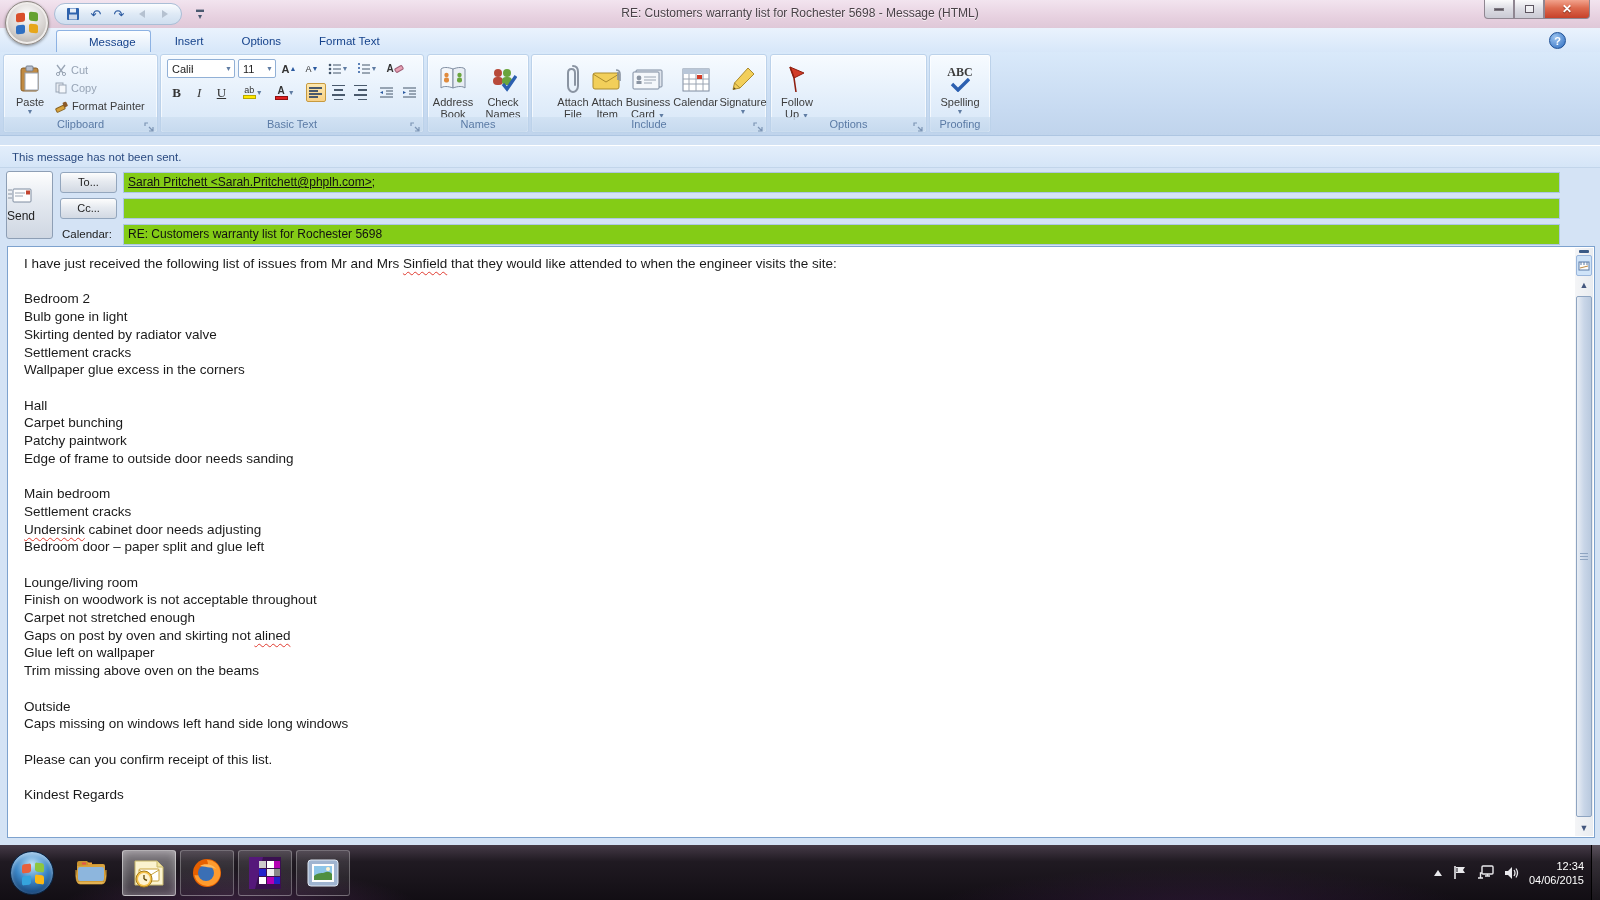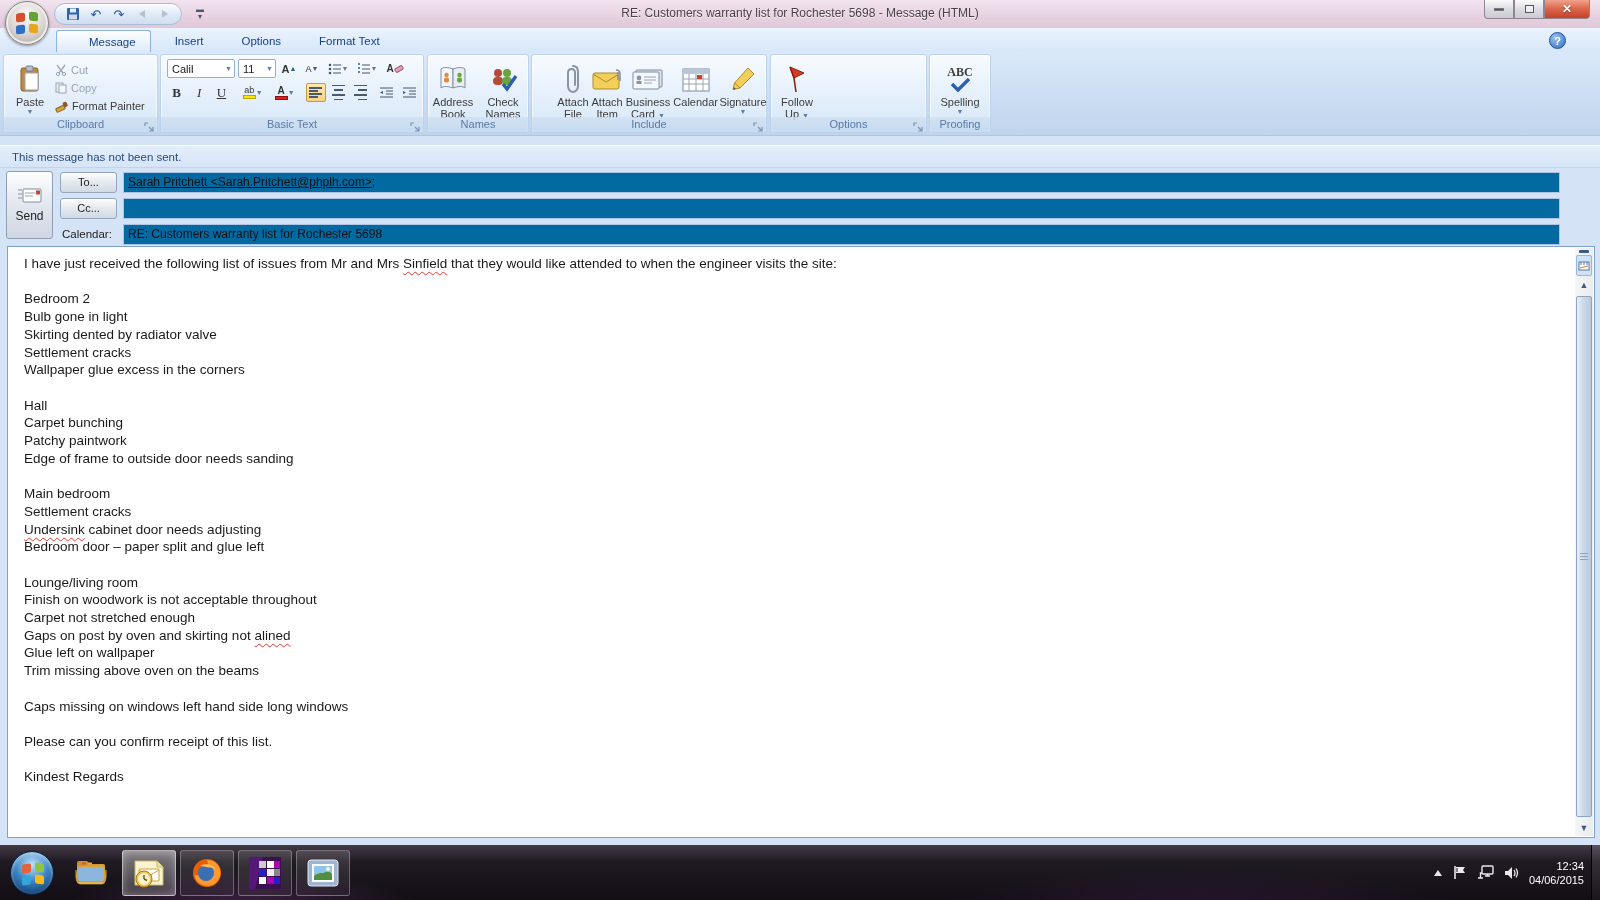--- a/index.html
+++ b/index.html
@@ -81,27 +81,27 @@
 
   
   .infobar { position:absolute; left:0; top:145px; width:1600px; height:23px;
     background:linear-gradient(#e3eefb,#d5e5f7); border-top:1px solid #fff; border-bottom:1px solid #c2d5ea;
     font-size:11.5px; color:#29497f; line-height:22px; padding-left:12px; }
 
   
   .headerpane { position:absolute; left:0; top:168px; width:1600px; height:78px; background:#d4e3f5; }
   .send-btn { position:absolute; left:6px; top:3px; width:47px; height:68px;
     background:linear-gradient(#fefefe,#e4e9f0 45%,#cfd7e2); border:1px solid #8e9fb5; border-radius:3px;
-    display:flex; flex-direction:column; align-items:center; justify-content:center; gap:4px;
+    display:flex; flex-direction:column; align-items:flex-start; justify-content:center; gap:4px;
     font-size:12px; color:#222; cursor:pointer; }
   .hrow { position:absolute; height:21px; }
   .hbtn { position:absolute; left:60px; width:57px; height:21px;
     background:linear-gradient(#fdfdfd,#e6eaf0 45%,#d2d9e3); border:1px solid #93a6bd; border-radius:3px;
     font-size:11px; color:#222; text-align:center; line-height:19px; cursor:pointer; }
-  .hfield { position:absolute; left:123px; right:40px; height:21px; background:#0369a1;
+  .hfield { position:absolute; left:123px; right:40px; height:21px; background:#84cc16;
     border:1px solid #adc6e5; font-size:12px; color:#111; line-height:19px; padding:0 4px; }
   .hfield.to-val { text-decoration:underline; }
   .subj-label { position:absolute; left:62px; width:58px; font-size:11.5px; color:#222; line-height:21px; }
 
   
   .msgbody { position:absolute; left:7px; top:246px; width:1588px; height:592px;
     background:#fff; border:1px solid #7da2ce; }
   .bodytext { position:absolute; left:16px; top:8px; right:30px;
     font-size:13.5px; color:#1a1a1a; line-height:17.7px; }
   .misspelled { text-decoration:underline; text-decoration-style:wavy;
@@ -549,20 +549,21 @@
         <div><span class="misspelled">Undersink</span><span> cabinet door needs adjusting</span></div>
         <div><span>Bedroom door – paper split and glue left</span></div>
         <div>&nbsp;</div>
         <div><span>Lounge/living room</span></div>
         <div><span>Finish on woodwork is not acceptable throughout</span></div>
         <div><span>Carpet not stretched enough</span></div>
         <div><span>Gaps on post by oven and skirting not </span><span class="misspelled">alined</span></div>
         <div><span>Glue left on wallpaper</span></div>
         <div><span>Trim missing above oven on the beams</span></div>
         <div>&nbsp;</div>
+        <div><span>Outside</span></div>
         <div><span>Caps missing on windows left hand side long windows</span></div>
         <div>&nbsp;</div>
         <div><span>Please can you confirm receipt of this list.</span></div>
         <div>&nbsp;</div>
         <div><span>Kindest Regards</span></div>
       </div>
     <div class="scrollcol">
       <div class="split-grip">
           <i></i>
         </div>

